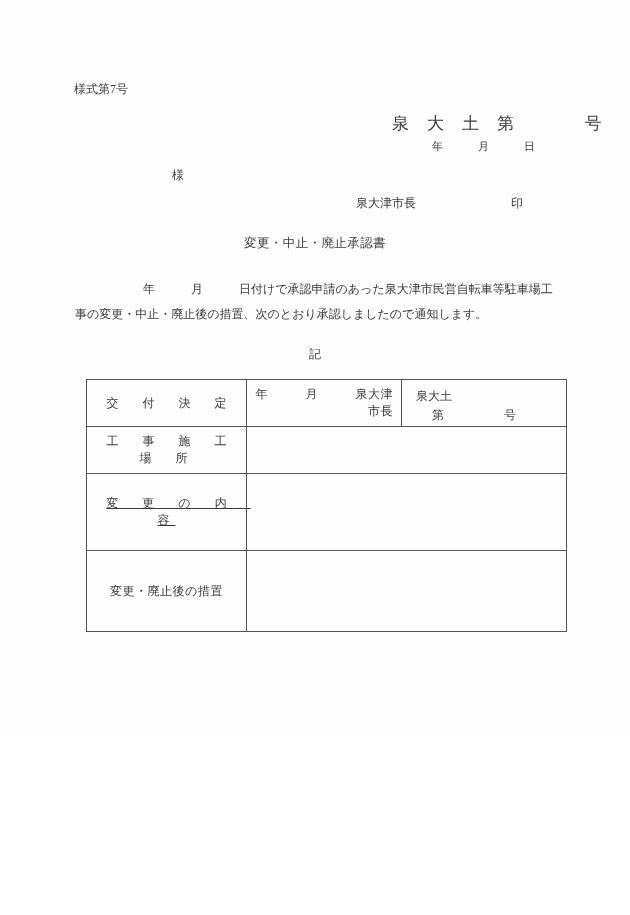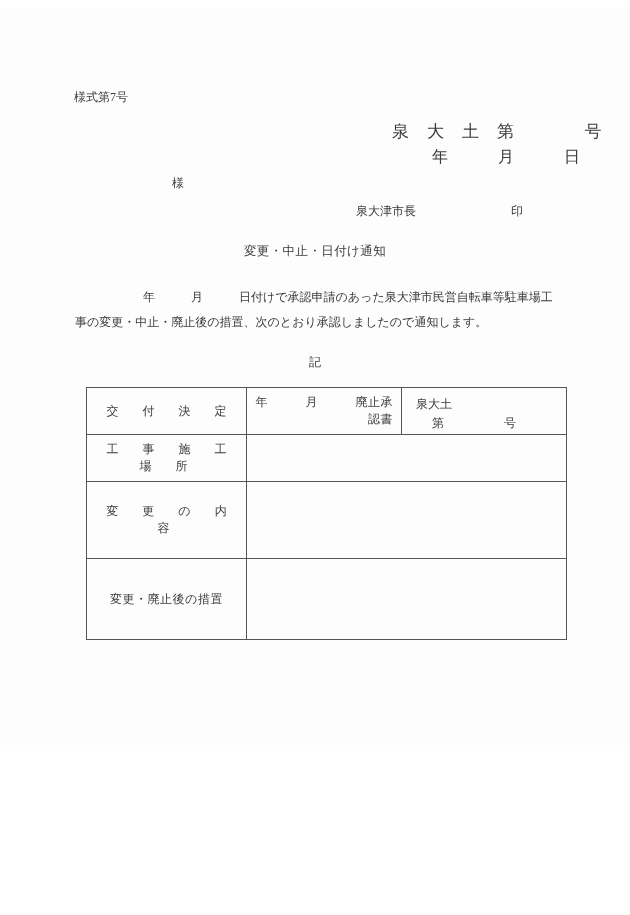--- a/index.html
+++ b/index.html
@@ -10,30 +10,29 @@
   }
   .page {
     position: relative;
     width: 630px;
     height: 737px;
     background: #fdfdfd;
     color: #3a3a3a;
     font-family: "Liberation Serif", "DejaVu Serif", serif;
     font-size: 12px;
     overflow: hidden;
-    margin-top: 8px;
   }
 
   
   .t { position: absolute; white-space: pre; line-height: 1.0; }
 
   .form-no   { left: 74px;  top: 83px;  font-size: 12px; }
 
   .doc-no    { left: 392px; top: 115px; font-size: 17px; letter-spacing: 0.5px; }
-  .doc-date  { left: 432px; top: 141px; font-size: 16px; letter-spacing: 0.5px; }
+  .doc-date  { left: 432px; top: 141px; font-size: 11px; letter-spacing: 0.5px; }
 
   .addressee { left: 172px; top: 169px; font-size: 12px; }
 
   .signer     { left: 356px; top: 197px; font-size: 12px; }
   .seal-mark  { left: 511px; top: 197px; font-size: 12px; }
 
   .doc-title {
     left: 0; top: 237px;
     width: 630px;
     text-align: center;
@@ -76,21 +75,21 @@
   }
   .doc-table .label-cell {
     width: 143px;
     text-align: center;
   }
   .label-spaced { letter-spacing: 6px; padding-left: 6px; }
   .label-plain  { letter-spacing: 0.5px; }
 
   .row-kofu    td { height: 46px; }
   .row-basho   td { height: 46px; }
-  .row-naiyo   td { height: 76px; }
+  .row-naiyo   td { height: 76px; text-decoration: underline; }
   .row-sochi   td { height: 80px; }
 
   .date-notice-cell {
     text-align: right;
     padding-right: 6px;
     letter-spacing: 0.5px;
   }
   .serial-cell {
     width: 148px;
     padding: 0;
@@ -114,33 +113,33 @@
   <div class="t doc-no">泉　大　土　第　　　　号</div>
 
   <div class="t doc-date">年　　　月　　　日</div>
 
   <div class="t addressee">様</div>
 
   <div class="t signer">泉大津市長</div>
 
   <div class="t seal-mark">印</div>
 
-  <div class="t doc-title">変更・中止・日付け通知</div>
+  <div class="t doc-title">変更・中止・廃止承認書</div>
 
   <div class="body-text">年　　　月　　　日付けで承認申請のあった泉大津市民営自転車等駐車場工事の変更・中止・廃止後の措置、次のとおり承認しましたので通知します。</div>
 
   <div class="t ki-mark">記</div>
 
   <table class="doc-table">
     <tbody>
       <tr class="row-kofu">
         <td class="label-cell">
           <span class="label-spaced">交　付　決　定</span>
         </td>
-        <td class="date-notice-cell">年　　　月　　　廃止承認書</td>
+        <td class="date-notice-cell">年　　　月　　　泉大津市長</td>
         <td class="serial-cell">
           <div class="serial-inner">
             <span class="serial-line1">泉大土</span>
             <span class="serial-line2">第　　　　　号</span>
           </div>
         </td>
       </tr>
 
       <tr class="row-basho">
         <td class="label-cell">

